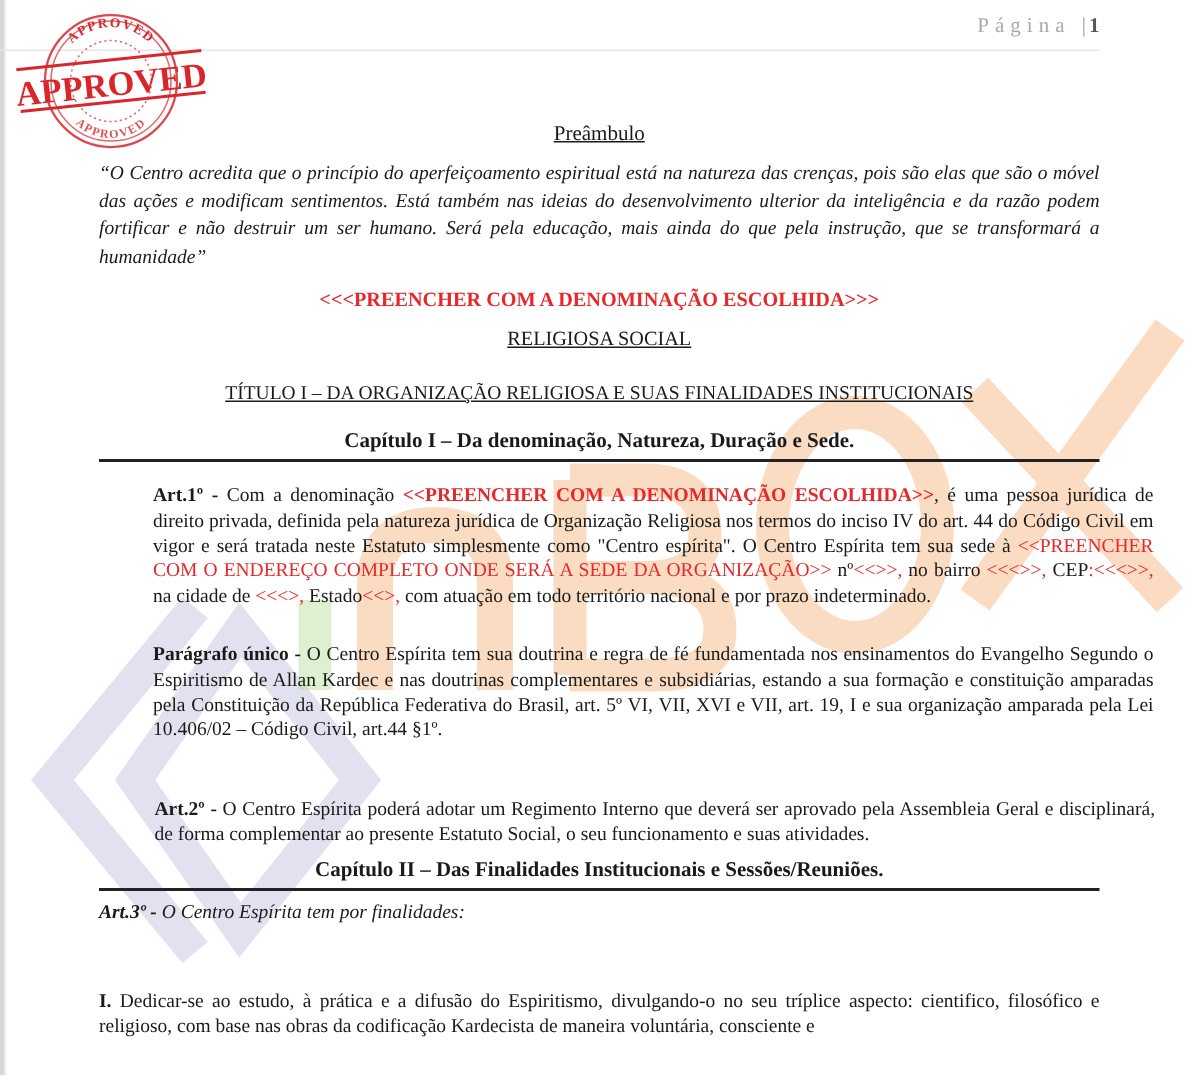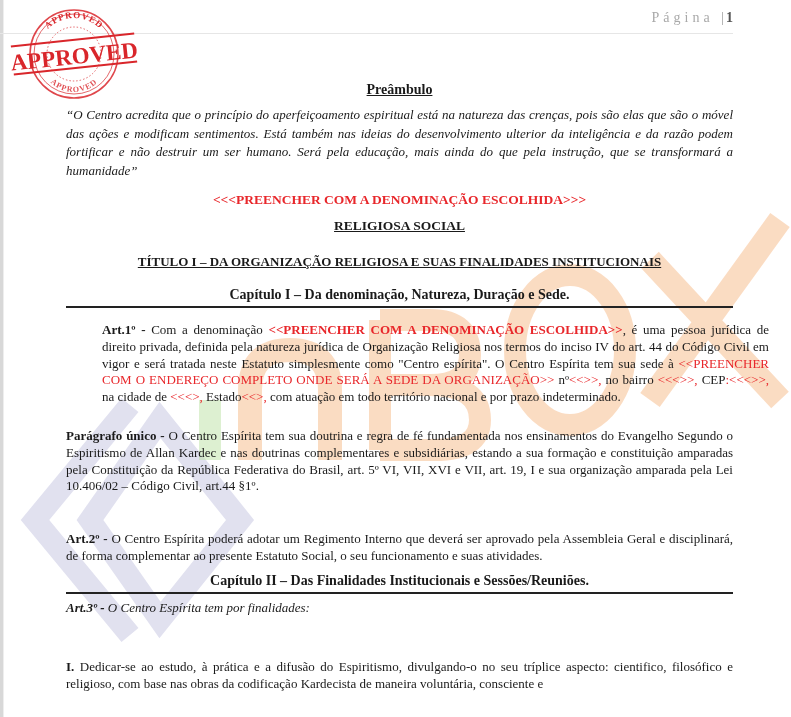--- a/index.html
+++ b/index.html
@@ -34,21 +34,21 @@
   .stamp { position: absolute; left: 10px; top: 6px; width: 128px; height: 96px; }
 
   
   .wm { position: absolute; pointer-events: none; }
   .wm-blue { left: 10px; top: 380px; width: 260px; height: 280px; opacity: 0.55; }
   .wm-orange { left: 180px; top: 200px; width: 620px; height: 270px; opacity: 0.45; }
 
   .content { position: absolute; left: 66px; top: 0; width: 667px; }
 
   .center { text-align: center; }
-  .title-u { font-weight: bold; text-decoration: underline; }
+  .title-u { font-weight: normal; text-decoration: underline; }
 
   .preamble-title {
     position: absolute; left: 0; width: 667px; top: 82px; font-size: 14px;
   }
   .preamble-text {
     position: absolute; left: 0; top: 106px; width: 667px;
     font-style: italic; font-size: 13px; line-height: 18.5px; text-align: justify;
   }
   .red-heading {
     position: absolute; left: 0; width: 667px; top: 192px;
@@ -72,22 +72,22 @@
   .rule2 { top: 592px; }
 
   .para {
     position: absolute; left: 0; width: 667px;
     font-size: 13px; line-height: 16.8px; text-align: justify;
   }
   .para b { font-weight: bold; }
   .red { color: #e8272b; }
   .red-b { color: #e8272b; font-weight: bold; }
   .p-art1 { top: 322px; margin-left: 36px; }
-  .p-unico { top: 428px; }
-  .p-art2 { top: 531px; }
+  .p-unico { top: 428px; margin-left: 36px; }
+  .p-art2 { top: 531px; margin-left: 37px; }
   .p-art3 { top: 600px; font-style: italic; }
   .p-inc1 { top: 659px; }
 </style>
 </head>
 <body>
 
 <div class="page-edge"></div>
 <div class="page-edge-inner"></div>
 
 <svg class="wm wm-blue" viewBox="0 0 260 280">

